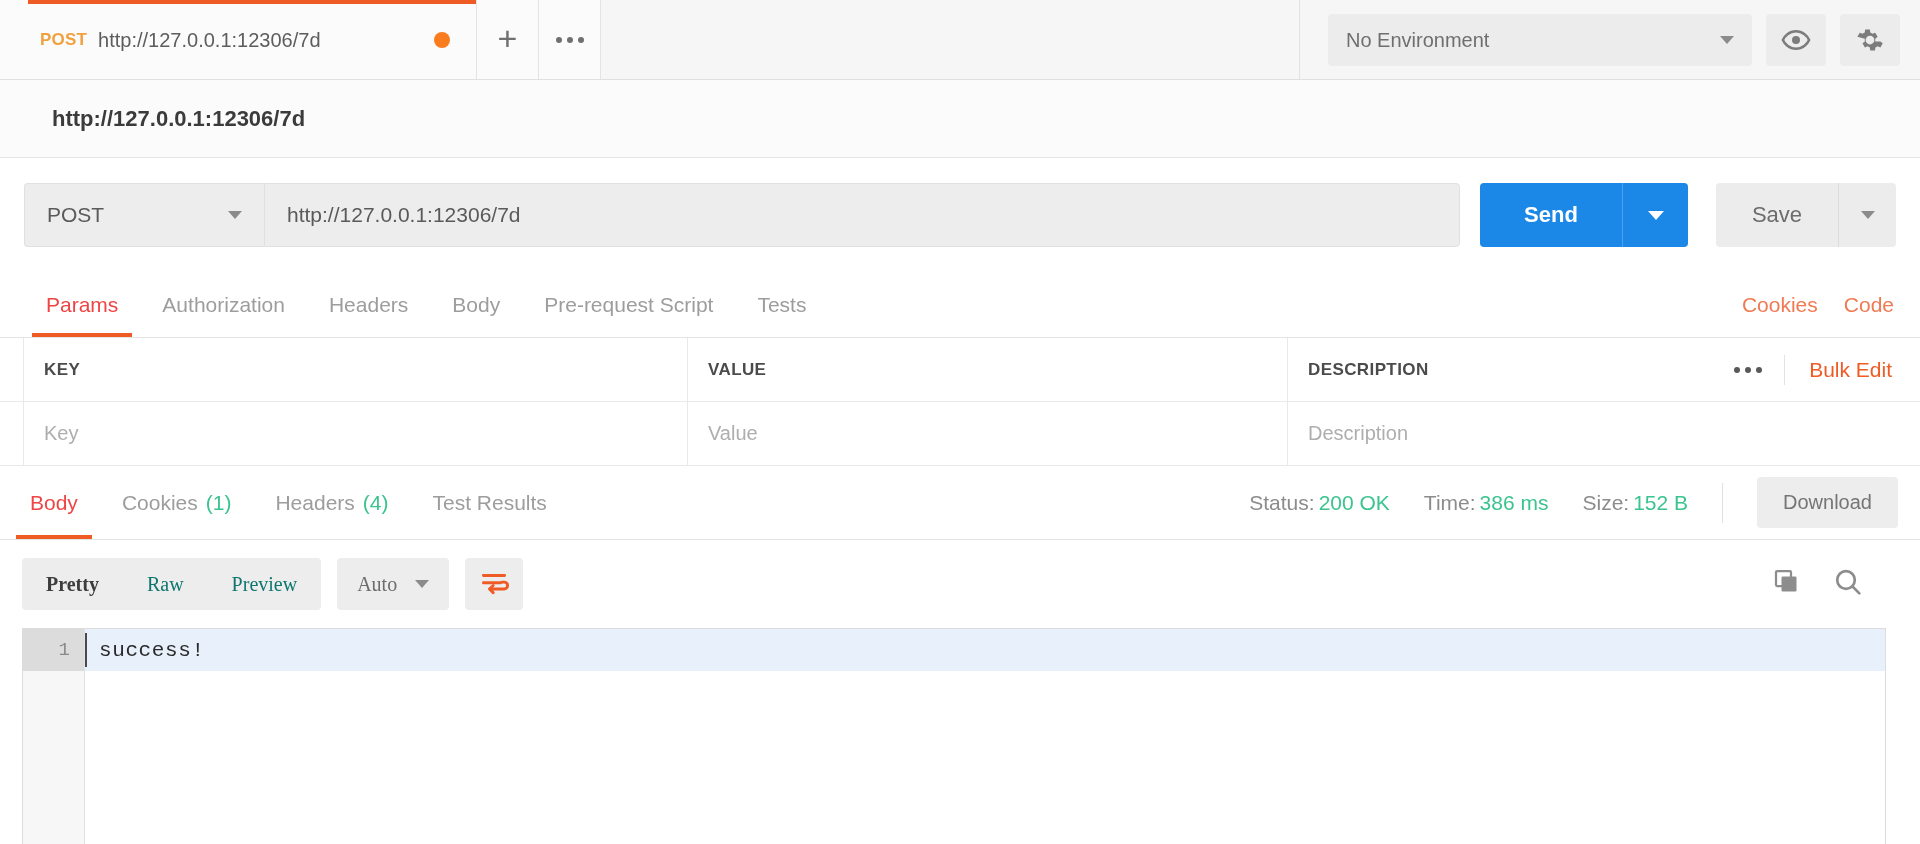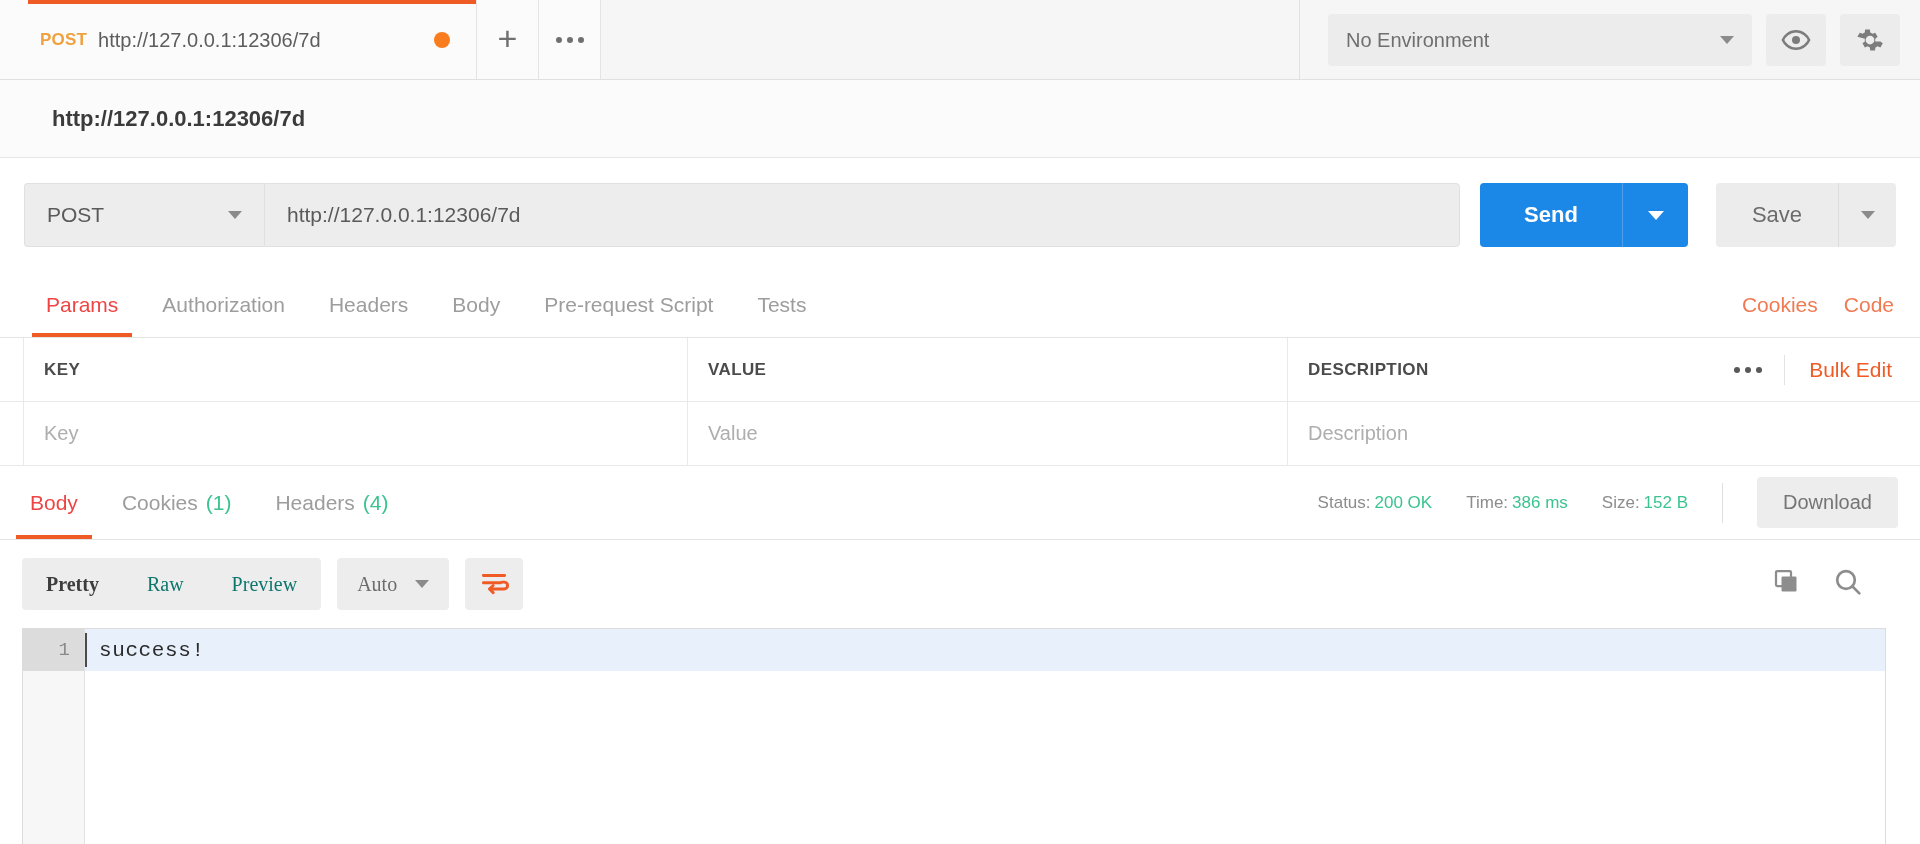--- a/index.html
+++ b/index.html
@@ -170,21 +170,21 @@
   .bulk { color: #ef5b25; font-size: 21px; padding-left: 24px; padding-right: 8px; cursor: pointer; }
 
   
   .resp-tabs {
     height: 74px; min-height: 74px; display: flex; align-items: stretch;
     border-bottom: 1px solid #e4e4e4; padding-left: 8px; background: #fff;
   }
   .resp-tabs .rtab { font-size: 21px; }
   .cnt { color: #3bc48f; margin-left: 8px; }
   .status-area { margin-left: auto; display: flex; align-items: center; gap: 34px; padding-right: 22px; }
-  .st { font-size: 17px; color: #8c8c8c; white-space: nowrap; }
+  .st { font-size: 21px; color: #8c8c8c; white-space: nowrap; }
   .st b { color: #3bc48f; font-weight: normal; margin-left: 4px; }
   .vdiv { width: 1px; height: 40px; background: #e0e0e0; }
   .dl-btn {
     background: #ededed; color: #757575; font-size: 20px; border: none;
     border-radius: 4px; padding: 14px 26px; cursor: pointer;
     font-family: "Liberation Sans", sans-serif;
   }
 
   
   .body-toolbar {
@@ -365,20 +365,23 @@
     <div class="rtab active">
       <span>Body</span>
     </div>
     <div class="rtab">
       <span>Cookies</span>
       <span class="cnt">(1)</span>
     </div>
     <div class="rtab">
       <span>Headers</span>
       <span class="cnt">(4)</span>
+    </div>
+    <div class="rtab">
+      <span>Test Results</span>
     </div>
     <div class="status-area">
       <span class="st">
         <span>Status:</span><b>200 OK</b>
       </span>
       <span class="st">
         <span>Time:</span><b>386 ms</b>
       </span>
       <span class="st">
         <span>Size:</span><b>152 B</b>

